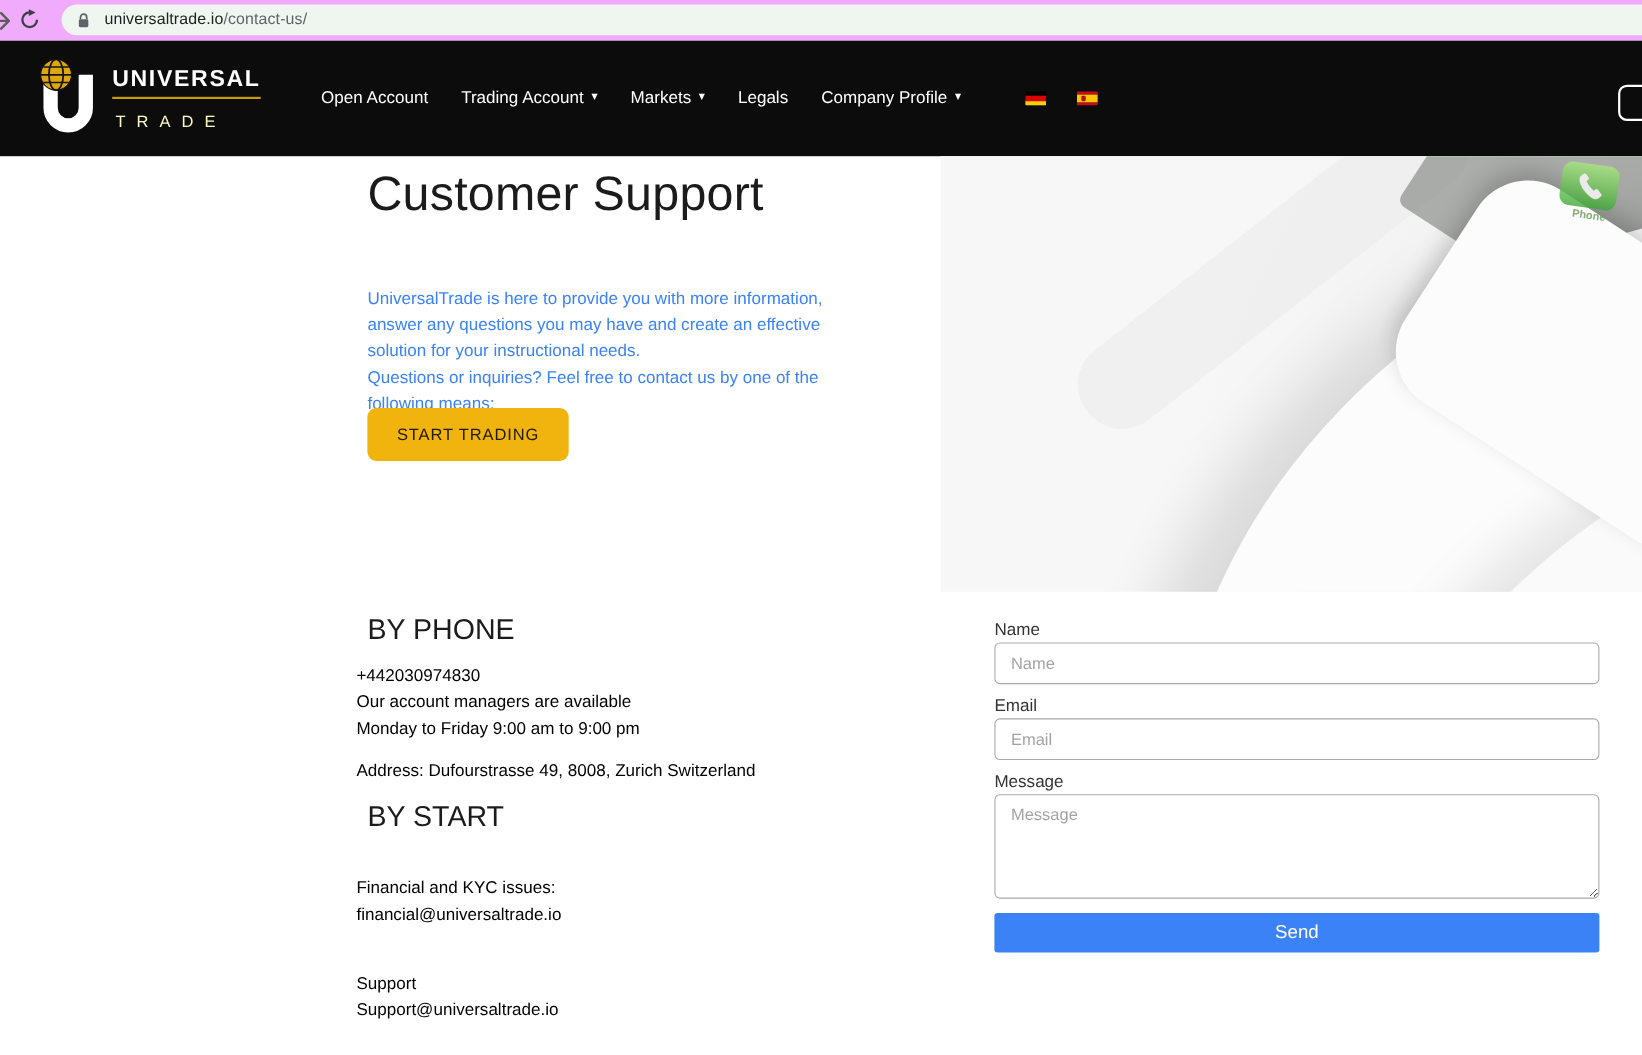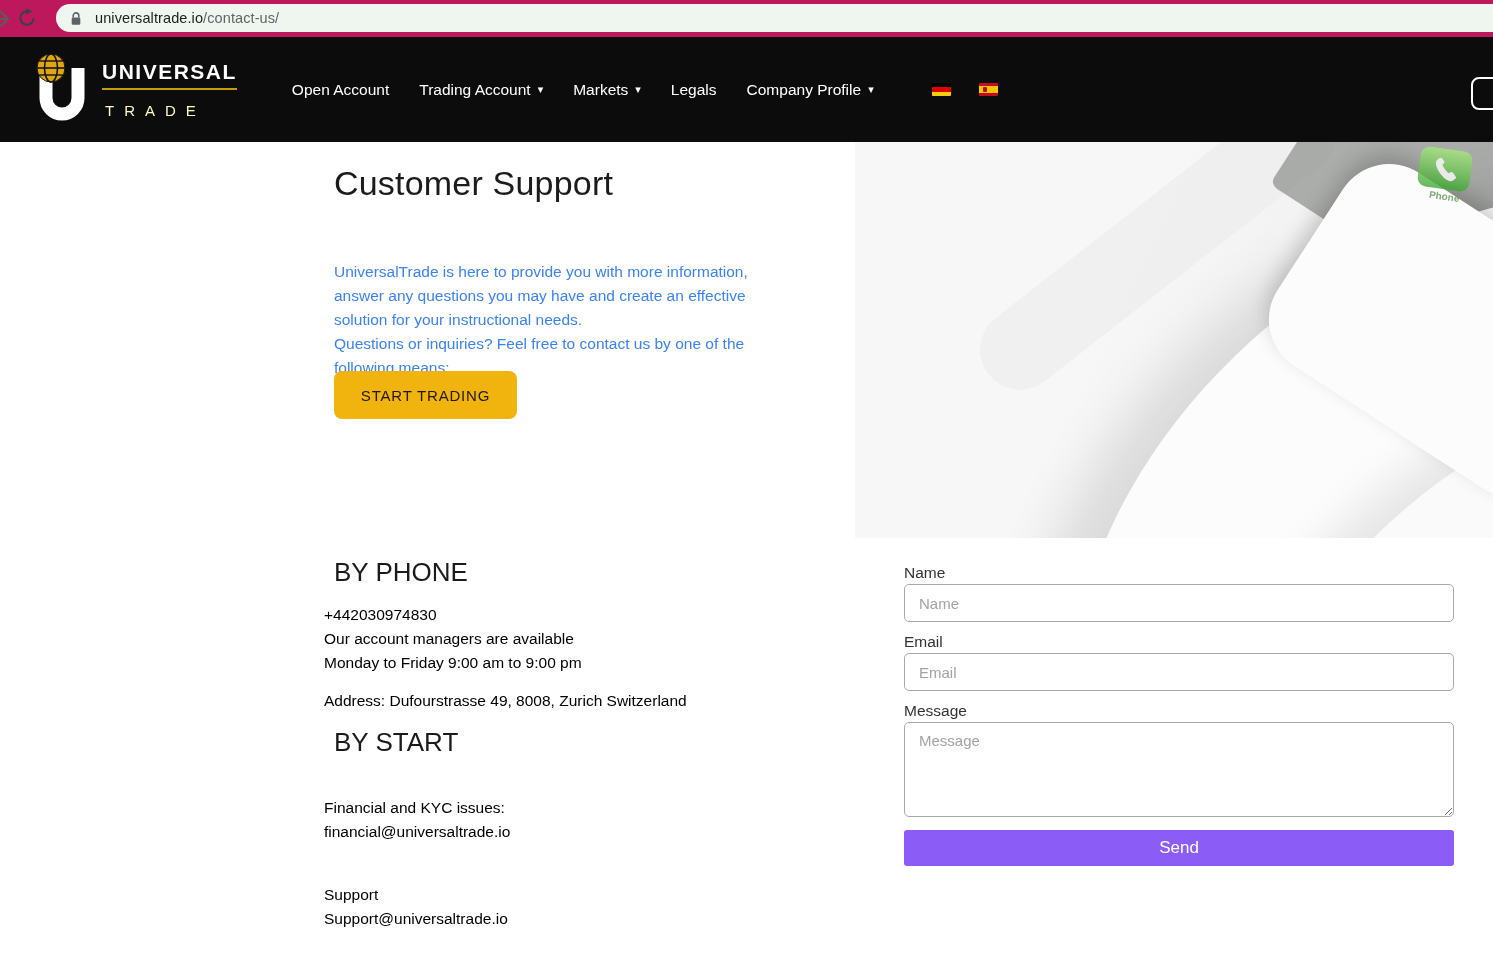--- a/index.html
+++ b/index.html
@@ -8,21 +8,21 @@
     font-family:"Liberation Sans", sans-serif;
     background:#ffffff;
     position:relative;
     overflow:hidden;
     color:#262626;
   }
 
   
   .browser-bar {
     position:absolute; left:0; top:0; width:1493px; height:37px;
-    background:#be185d;
+    background:#f0abfc;
   }
   .fwd-icon { position:absolute; left:-9px; top:8px; width:22px; height:22px; }
   .reload-icon { position:absolute; left:17px; top:8px; width:20px; height:20px; cursor:pointer; }
   .address-pill {
     position:absolute; left:56px; top:4px; right:-30px; height:28px;
     background:#eff6ef; border-radius:14px;
     display:flex; align-items:center; padding-left:14px;
   }
   .lock-icon { width:12px; height:15px; margin-right:13px; flex:0 0 auto; }
   .url-text { font-size:14.5px; letter-spacing:.1px; }
@@ -39,21 +39,21 @@
   .logo-text { margin-left:8px; display:flex; flex-direction:column; }
   .logo-line1 {
     color:#ffffff; font-size:21px; font-weight:bold; letter-spacing:1.5px;
     border-bottom:2px solid #c69d06; padding-bottom:4px;
   }
   .logo-line2 { color:#fef9c3; font-size:15px; letter-spacing:10px; margin-top:12px; padding-left:3px; }
 
   .menu { display:flex; align-items:center; list-style:none; margin-left:55px; }
   .menu li {
     color:#ffffff; font-size:15.5px; margin-right:30px; cursor:pointer;
-    display:flex; align-items:center; white-space:nowrap;
+    display:flex; align-items:flex-start; white-space:nowrap;
   }
   .chev { font-size:11px; margin-left:7px; color:#ffffff; }
 
   .flag { width:19px; height:13px; margin-left:28px; cursor:pointer; display:flex; flex-direction:column; overflow:hidden; border-radius:1px; }
   .flag div { flex:1; }
   .flag-es .mid { position:relative; }
   .flag-es .emblem { position:absolute; left:4px; top:1px; width:4px; height:5px; background:#aa151b; border-radius:1px; }
 
   .nav-edge-btn {
     position:absolute; right:-24px; top:40px; width:46px; height:33px;
@@ -96,22 +96,22 @@
     display:flex; align-items:center; justify-content:center;
   }
   .hero .phone-app-icon svg { width:26px; height:26px; }
   .hero .phone-app-label {
     position:absolute; right:33px; top:49px; font-size:10px; color:#6f9e61;
     transform:rotate(8deg); opacity:.85; font-weight:bold;
   }
 
   
   .page-title {
-    position:absolute; left:334px; top:164px;
-    font-size:34px; font-weight:400; color:#1b1b1b; letter-spacing:.2px;
+    position:absolute; left:334px; top:152px;
+    font-size:44px; font-weight:400; color:#1b1b1b; letter-spacing:.2px;
   }
   .intro {
     position:absolute; left:334px; top:219px;
     font-size:15.5px; line-height:24px; color:#3b82f6; white-space:pre-line;margin-top:41px;
   }
   .cta-btn {
     position:absolute; left:334px; top:371px; width:183px; height:48px;
     background:#f1b30d; border:none; border-radius:8px; cursor:pointer;
     font-family:"Liberation Sans", sans-serif;
     font-size:15px; color:#201a00; letter-spacing:.8px;
@@ -135,21 +135,21 @@
   }
   .text-area {
     width:100%; height:95px; border:1px solid #a9a9a9; border-radius:5px;
     padding:9px 14px; font-size:15px; color:#333;
     font-family:"Liberation Sans", sans-serif; background:#fff;
     resize:vertical; display:block;
   }
   .text-input::placeholder, .text-area::placeholder { color:#a3a3a3; }
   .send-btn {
     width:100%; height:36px; margin-top:13px;
-    background:#8b5cf6; border:none; border-radius:3px; cursor:pointer;
+    background:#3b82f6; border:none; border-radius:3px; cursor:pointer;
     font-family:"Liberation Sans", sans-serif; font-size:17px; color:#ffffff;
   }
 </style>
 </head>
 <body>
 
 <div class="browser-bar">
   <svg class="fwd-icon" viewBox="0 0 22 22">
     <path d="M3 11 H16 M10 4 L17 11 L10 18" fill="none" stroke="#5c5c5c" stroke-width="2.2" stroke-linecap="round" stroke-linejoin="round"></path>
   </svg>

